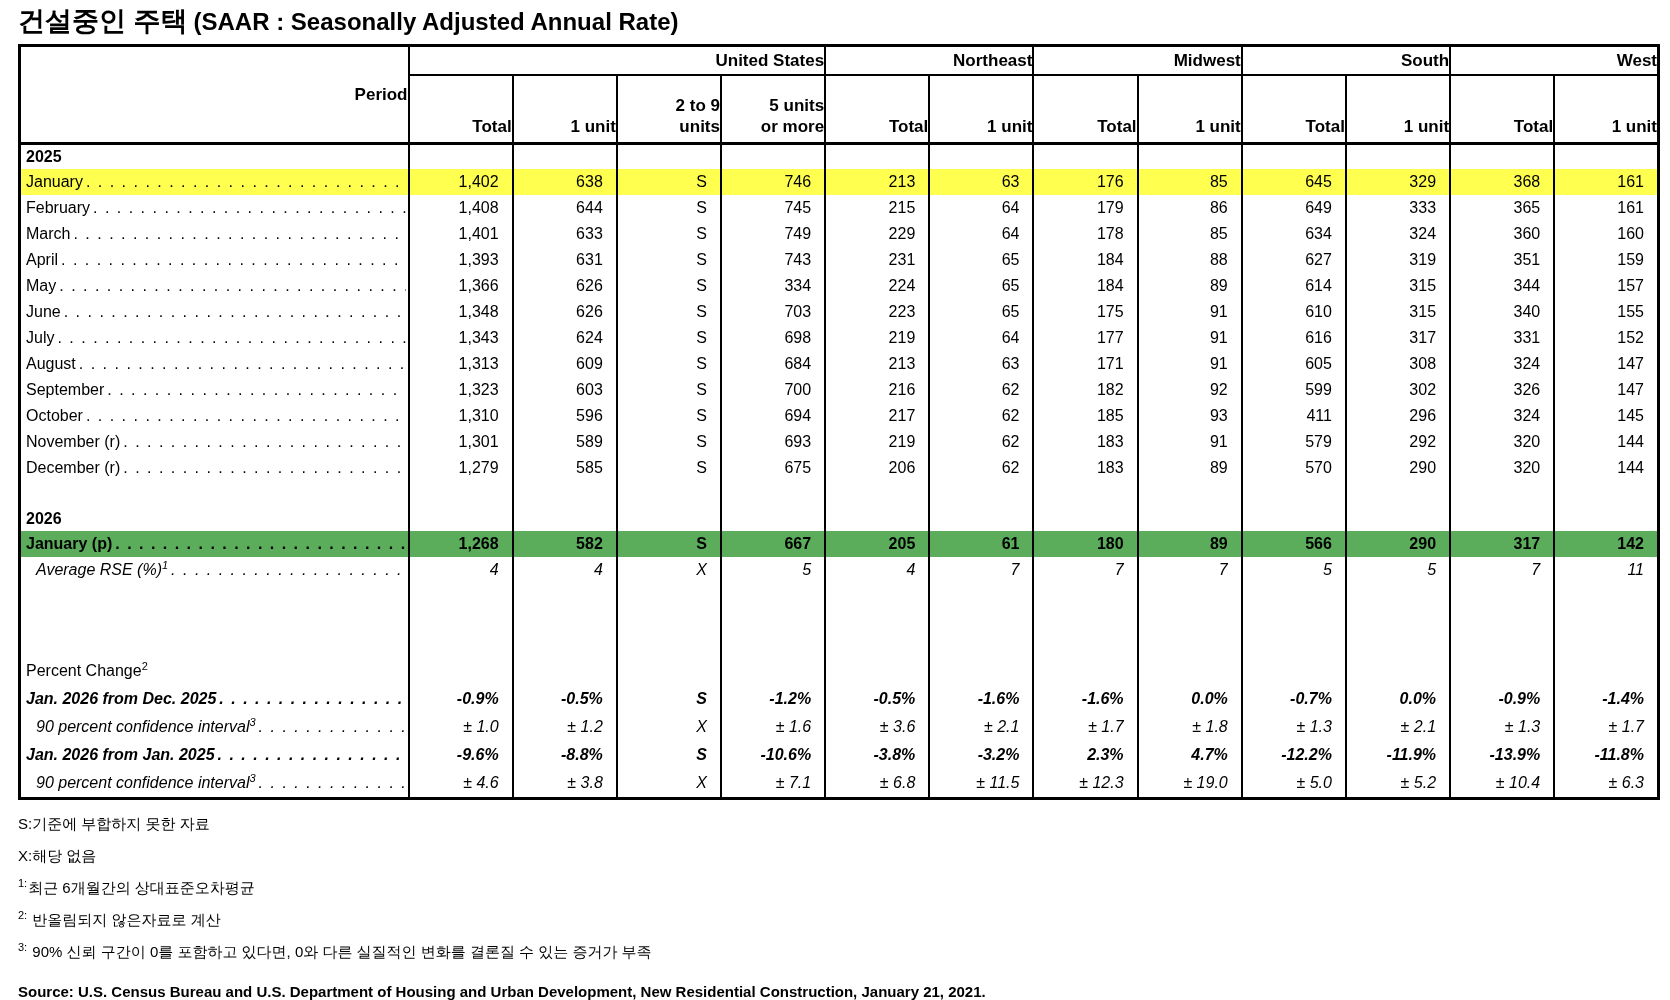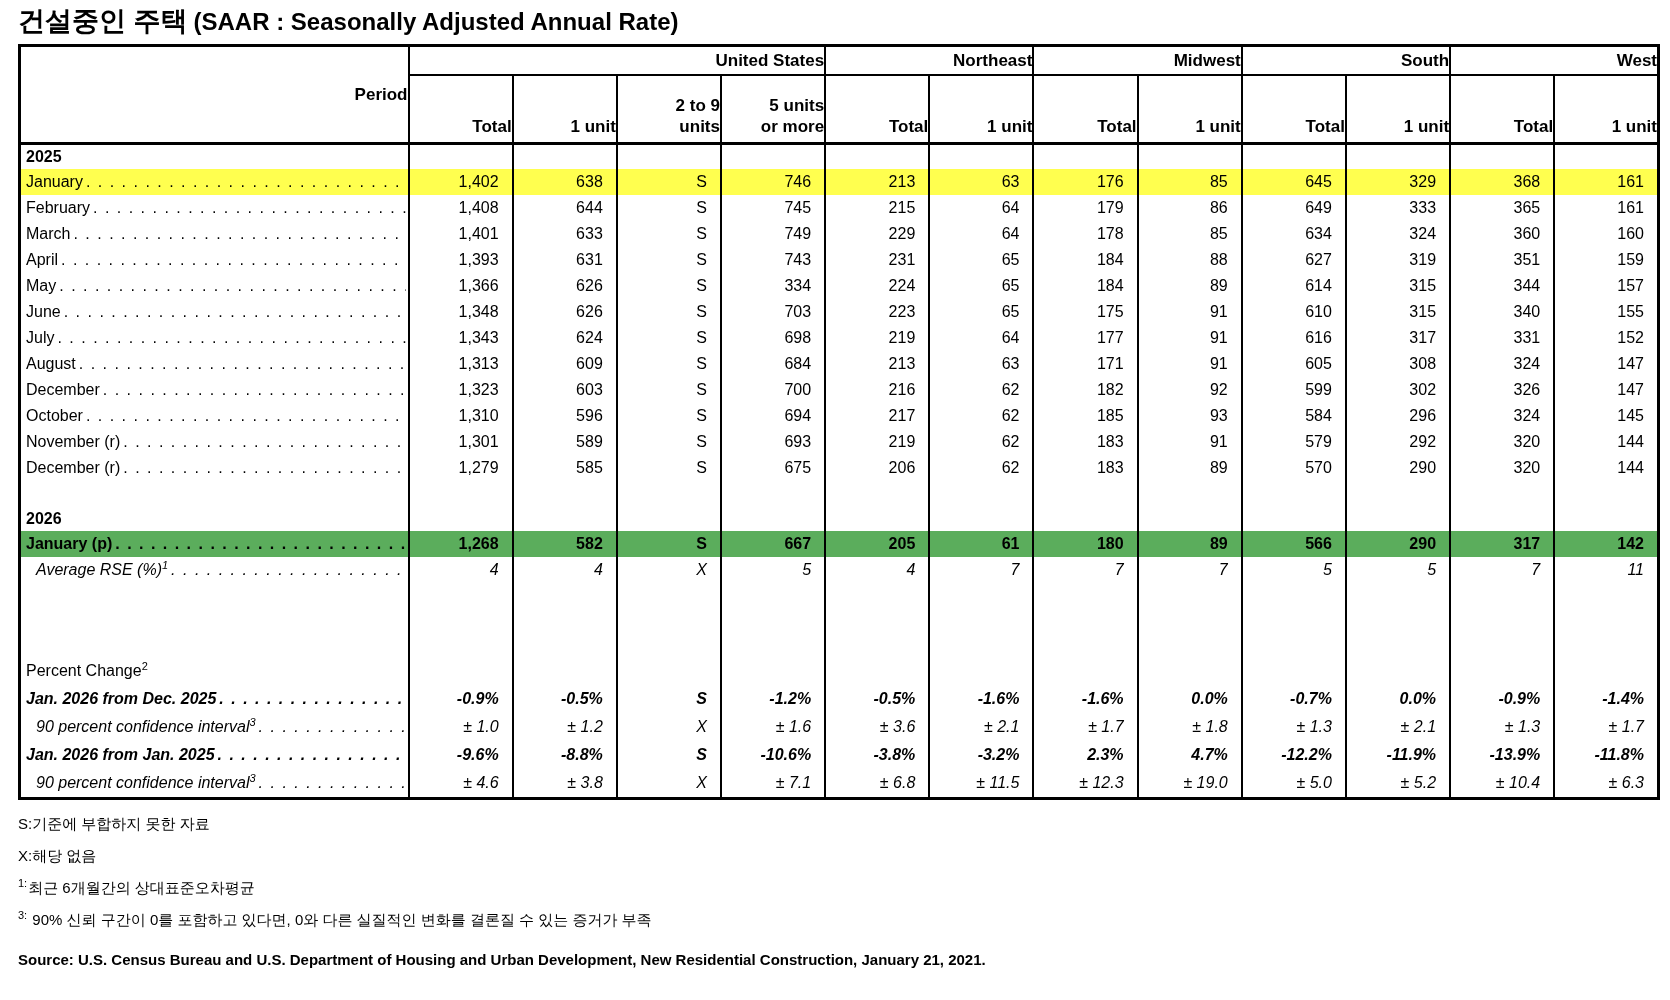--- a/index.html
+++ b/index.html
@@ -267,21 +267,21 @@
           <td class="val">171</td>
           <td class="val">91</td>
           <td class="val">605</td>
           <td class="val">308</td>
           <td class="val">324</td>
           <td class="val">147</td>
         </tr>
         <tr class="">
           <td class="lbl">
             <span class="flex">
-              <span class="nm">December</span>
+              <span class="nm">September</span>
               <span class="dots"></span>
             </span>
           </td>
           <td class="val">1,323</td>
           <td class="val">603</td>
           <td class="val">S</td>
           <td class="val">700</td>
           <td class="val">216</td>
           <td class="val">62</td>
           <td class="val">182</td>
@@ -299,21 +299,21 @@
             </span>
           </td>
           <td class="val">1,310</td>
           <td class="val">596</td>
           <td class="val">S</td>
           <td class="val">694</td>
           <td class="val">217</td>
           <td class="val">62</td>
           <td class="val">185</td>
           <td class="val">93</td>
-          <td class="val">584</td>
+          <td class="val">411</td>
           <td class="val">296</td>
           <td class="val">324</td>
           <td class="val">145</td>
         </tr>
         <tr class="">
           <td class="lbl">
             <span class="flex">
               <span class="nm">November (r)</span>
               <span class="dots"></span>
             </span>
@@ -554,17 +554,18 @@
           <td class="val">± 10.4</td>
           <td class="val">± 6.3</td>
         </tr>
       </tbody>
   </table>
 
   <div class="footnotes" id="footnotes">
       <div class="fn">S:기준에 부합하지 못한 자료</div>
       <div class="fn">X:해당 없음</div>
       <div class="fn"><sup>1:</sup>최근 6개월간의 상대표준오차평균</div>
+      <div class="fn"><sup>2:</sup> 반올림되지 않은자료로 계산</div>
       <div class="fn"><sup>3:</sup> 90% 신뢰 구간이 0를 포함하고 있다면, 0와 다른 실질적인 변화를 결론질 수 있는 증거가 부족</div>
     </div>
 
   <div class="source">Source: U.S. Census Bureau and U.S. Department of Housing and Urban Development, New Residential Construction, January 21, 2021.</div>
 </div>
 
 </body></html>

